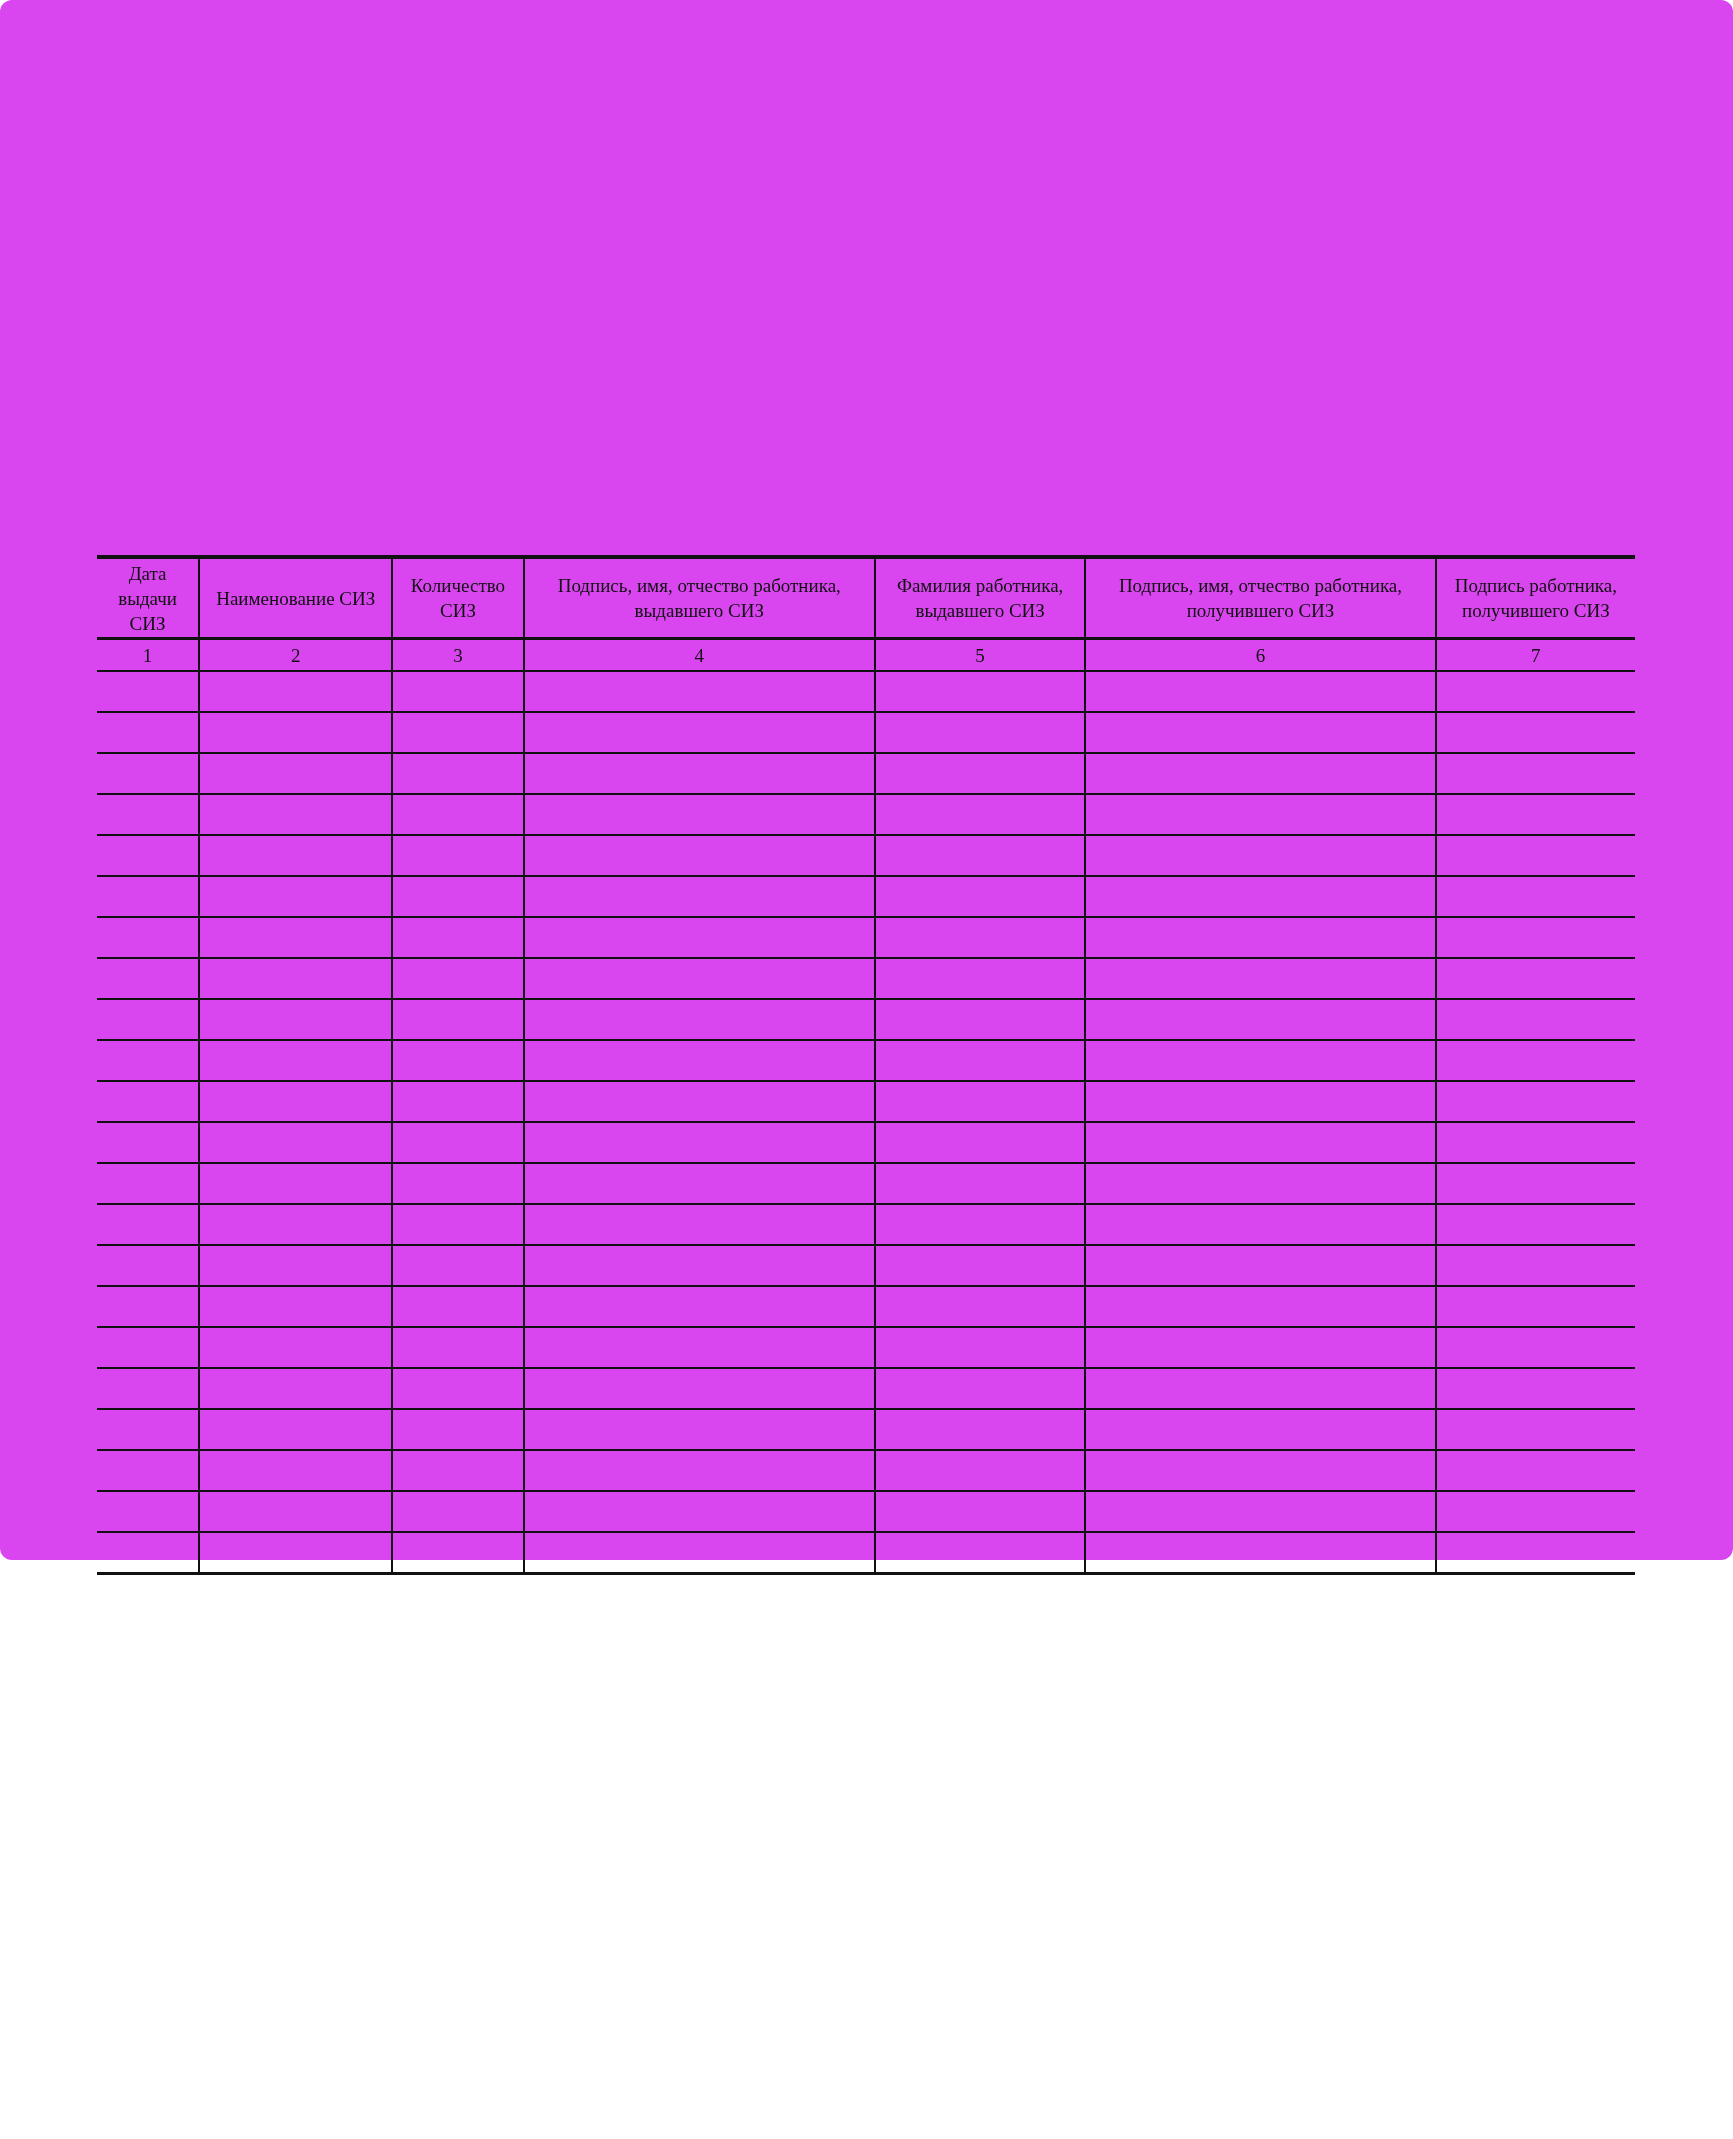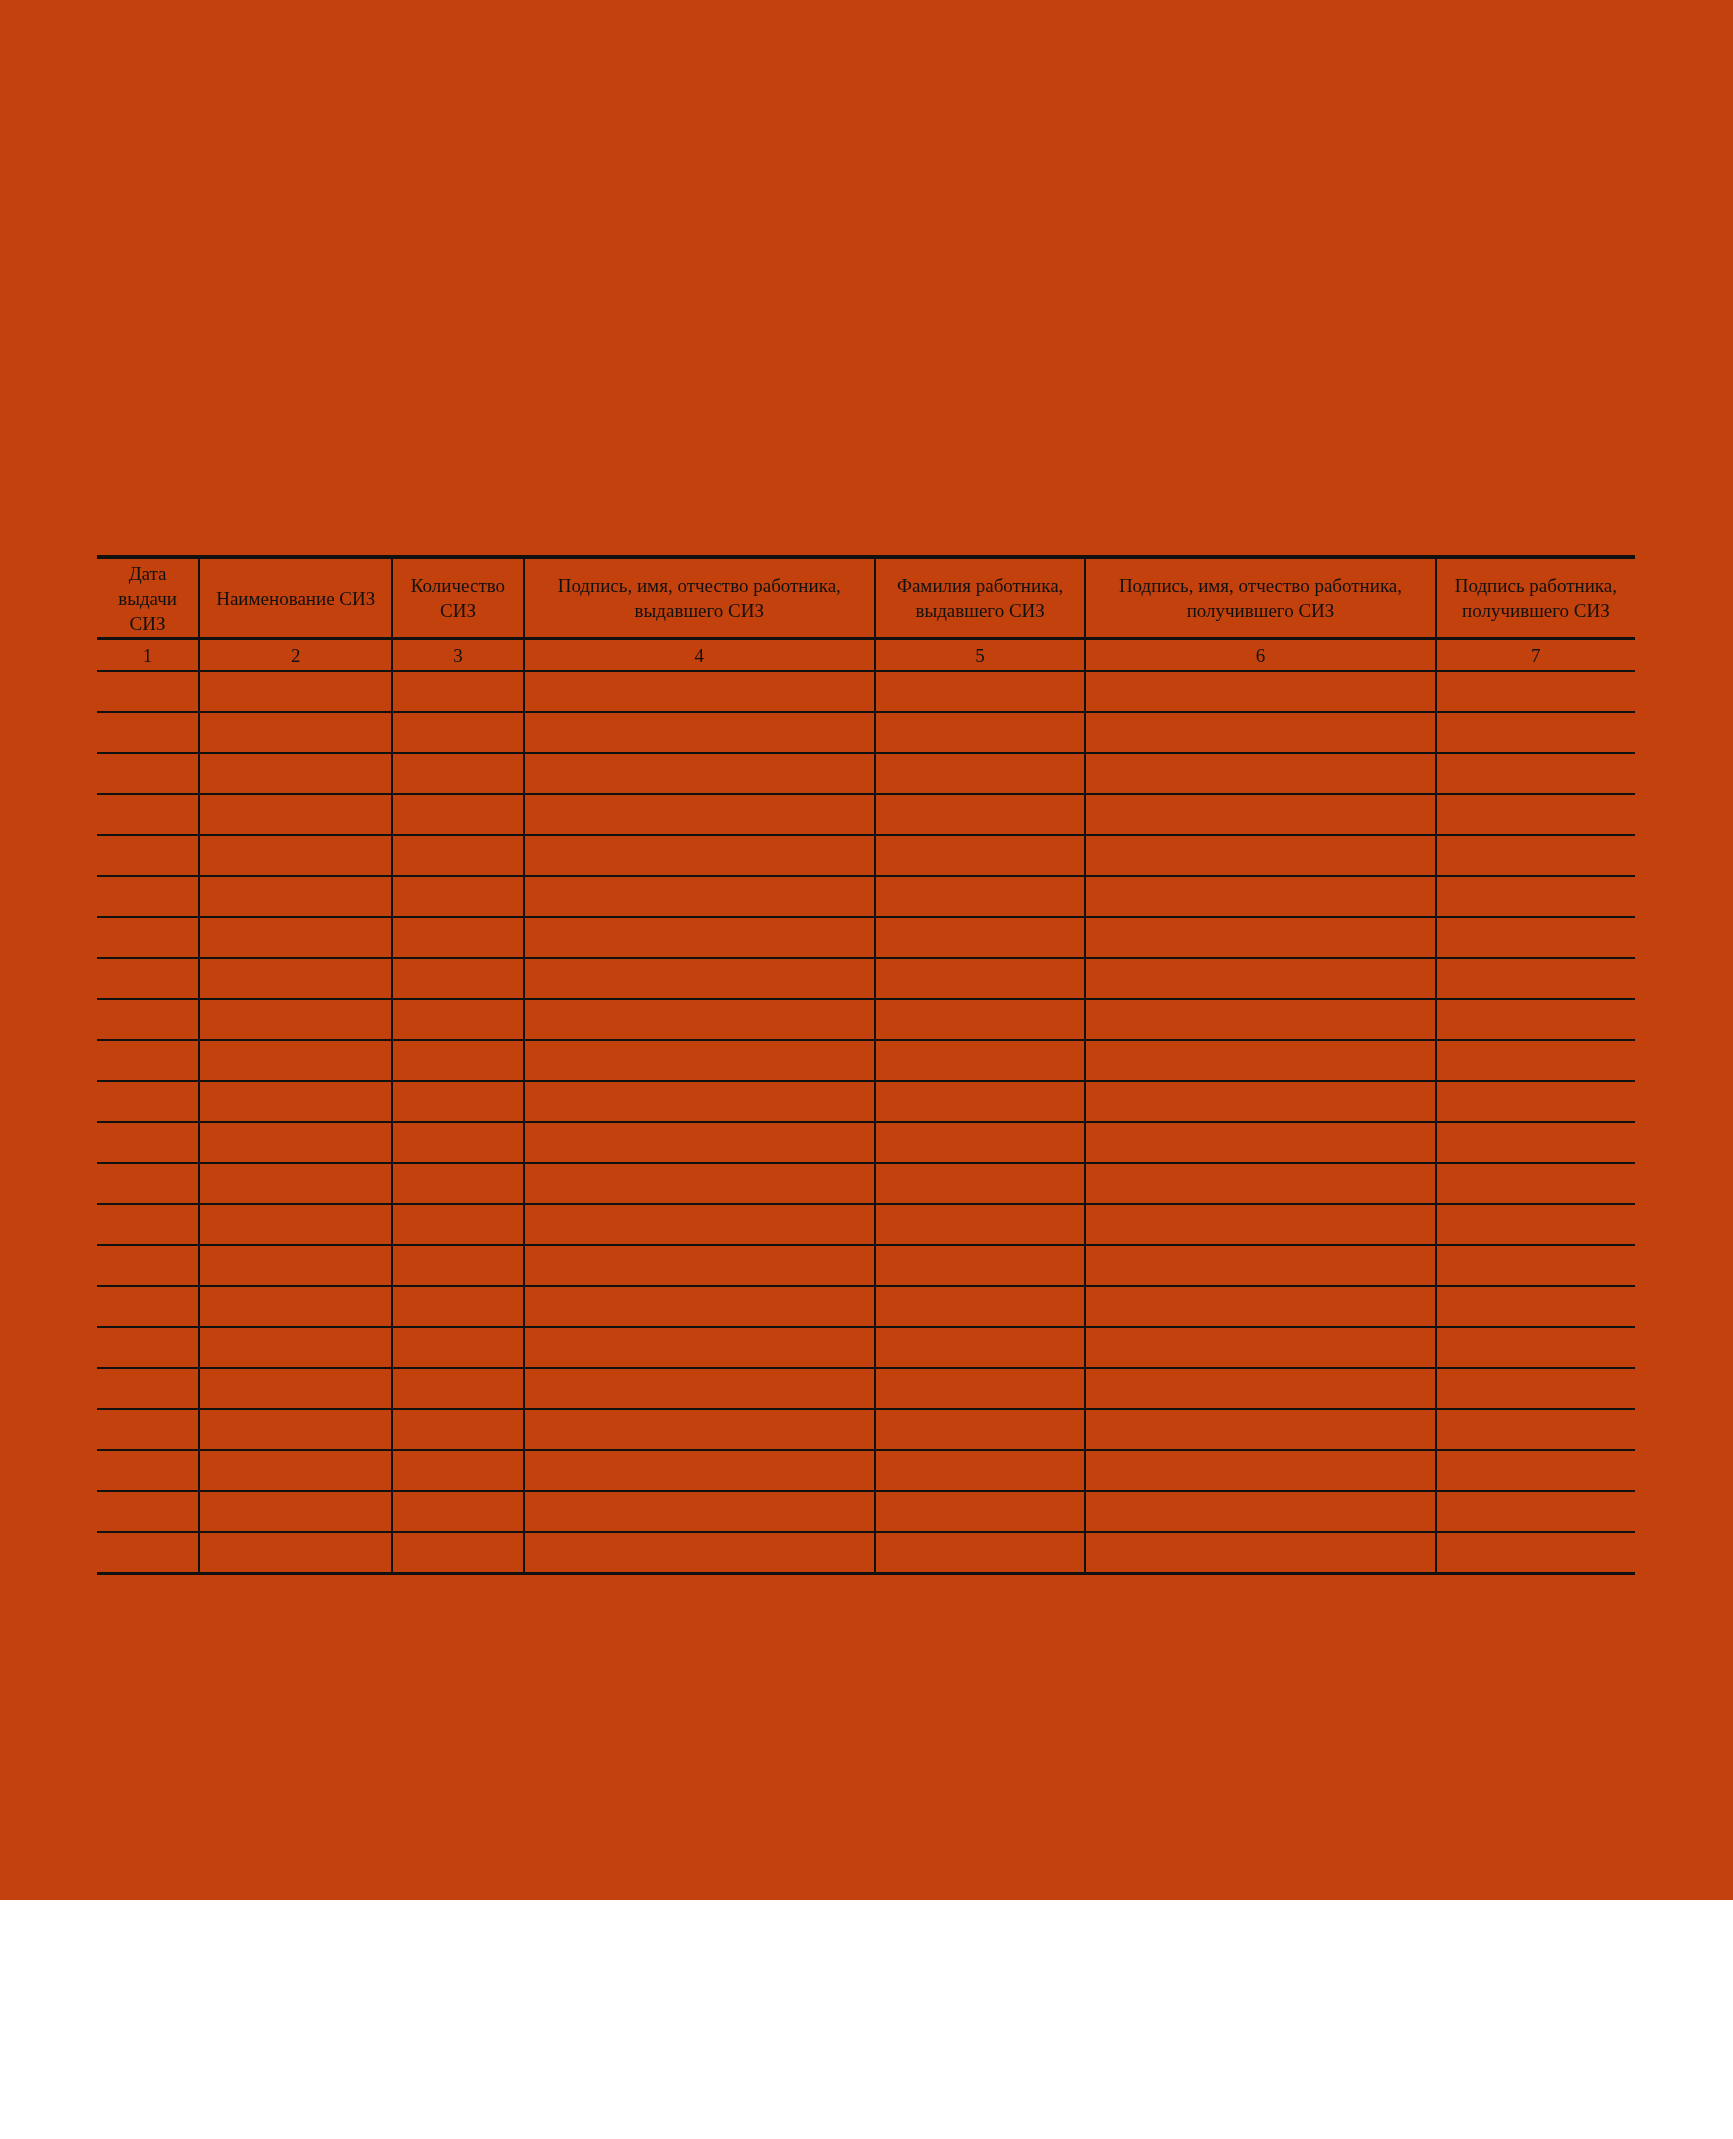--- a/index.html
+++ b/index.html
@@ -10,22 +10,23 @@
   body {
     width: 1733px;
     height: 2140px;
     position: relative;
     font-family: "Liberation Serif", "DejaVu Serif", serif;
     color: #111111;
   }
   .sheet {
     position: absolute;
     left: 0; top: 0;
-    width: 1733px; height: 1900px;
-    background: #c2410c;
+    width: 1733px; height: 1560px;
+    background: #d946ef;
+    border-radius: 12px;
   }
   table.ppe-table {
     position: absolute;
     left: 97px;
     top: 555px;
     width: 1538px;
     border-collapse: collapse;
     table-layout: fixed;
   }
   table.ppe-table th,

